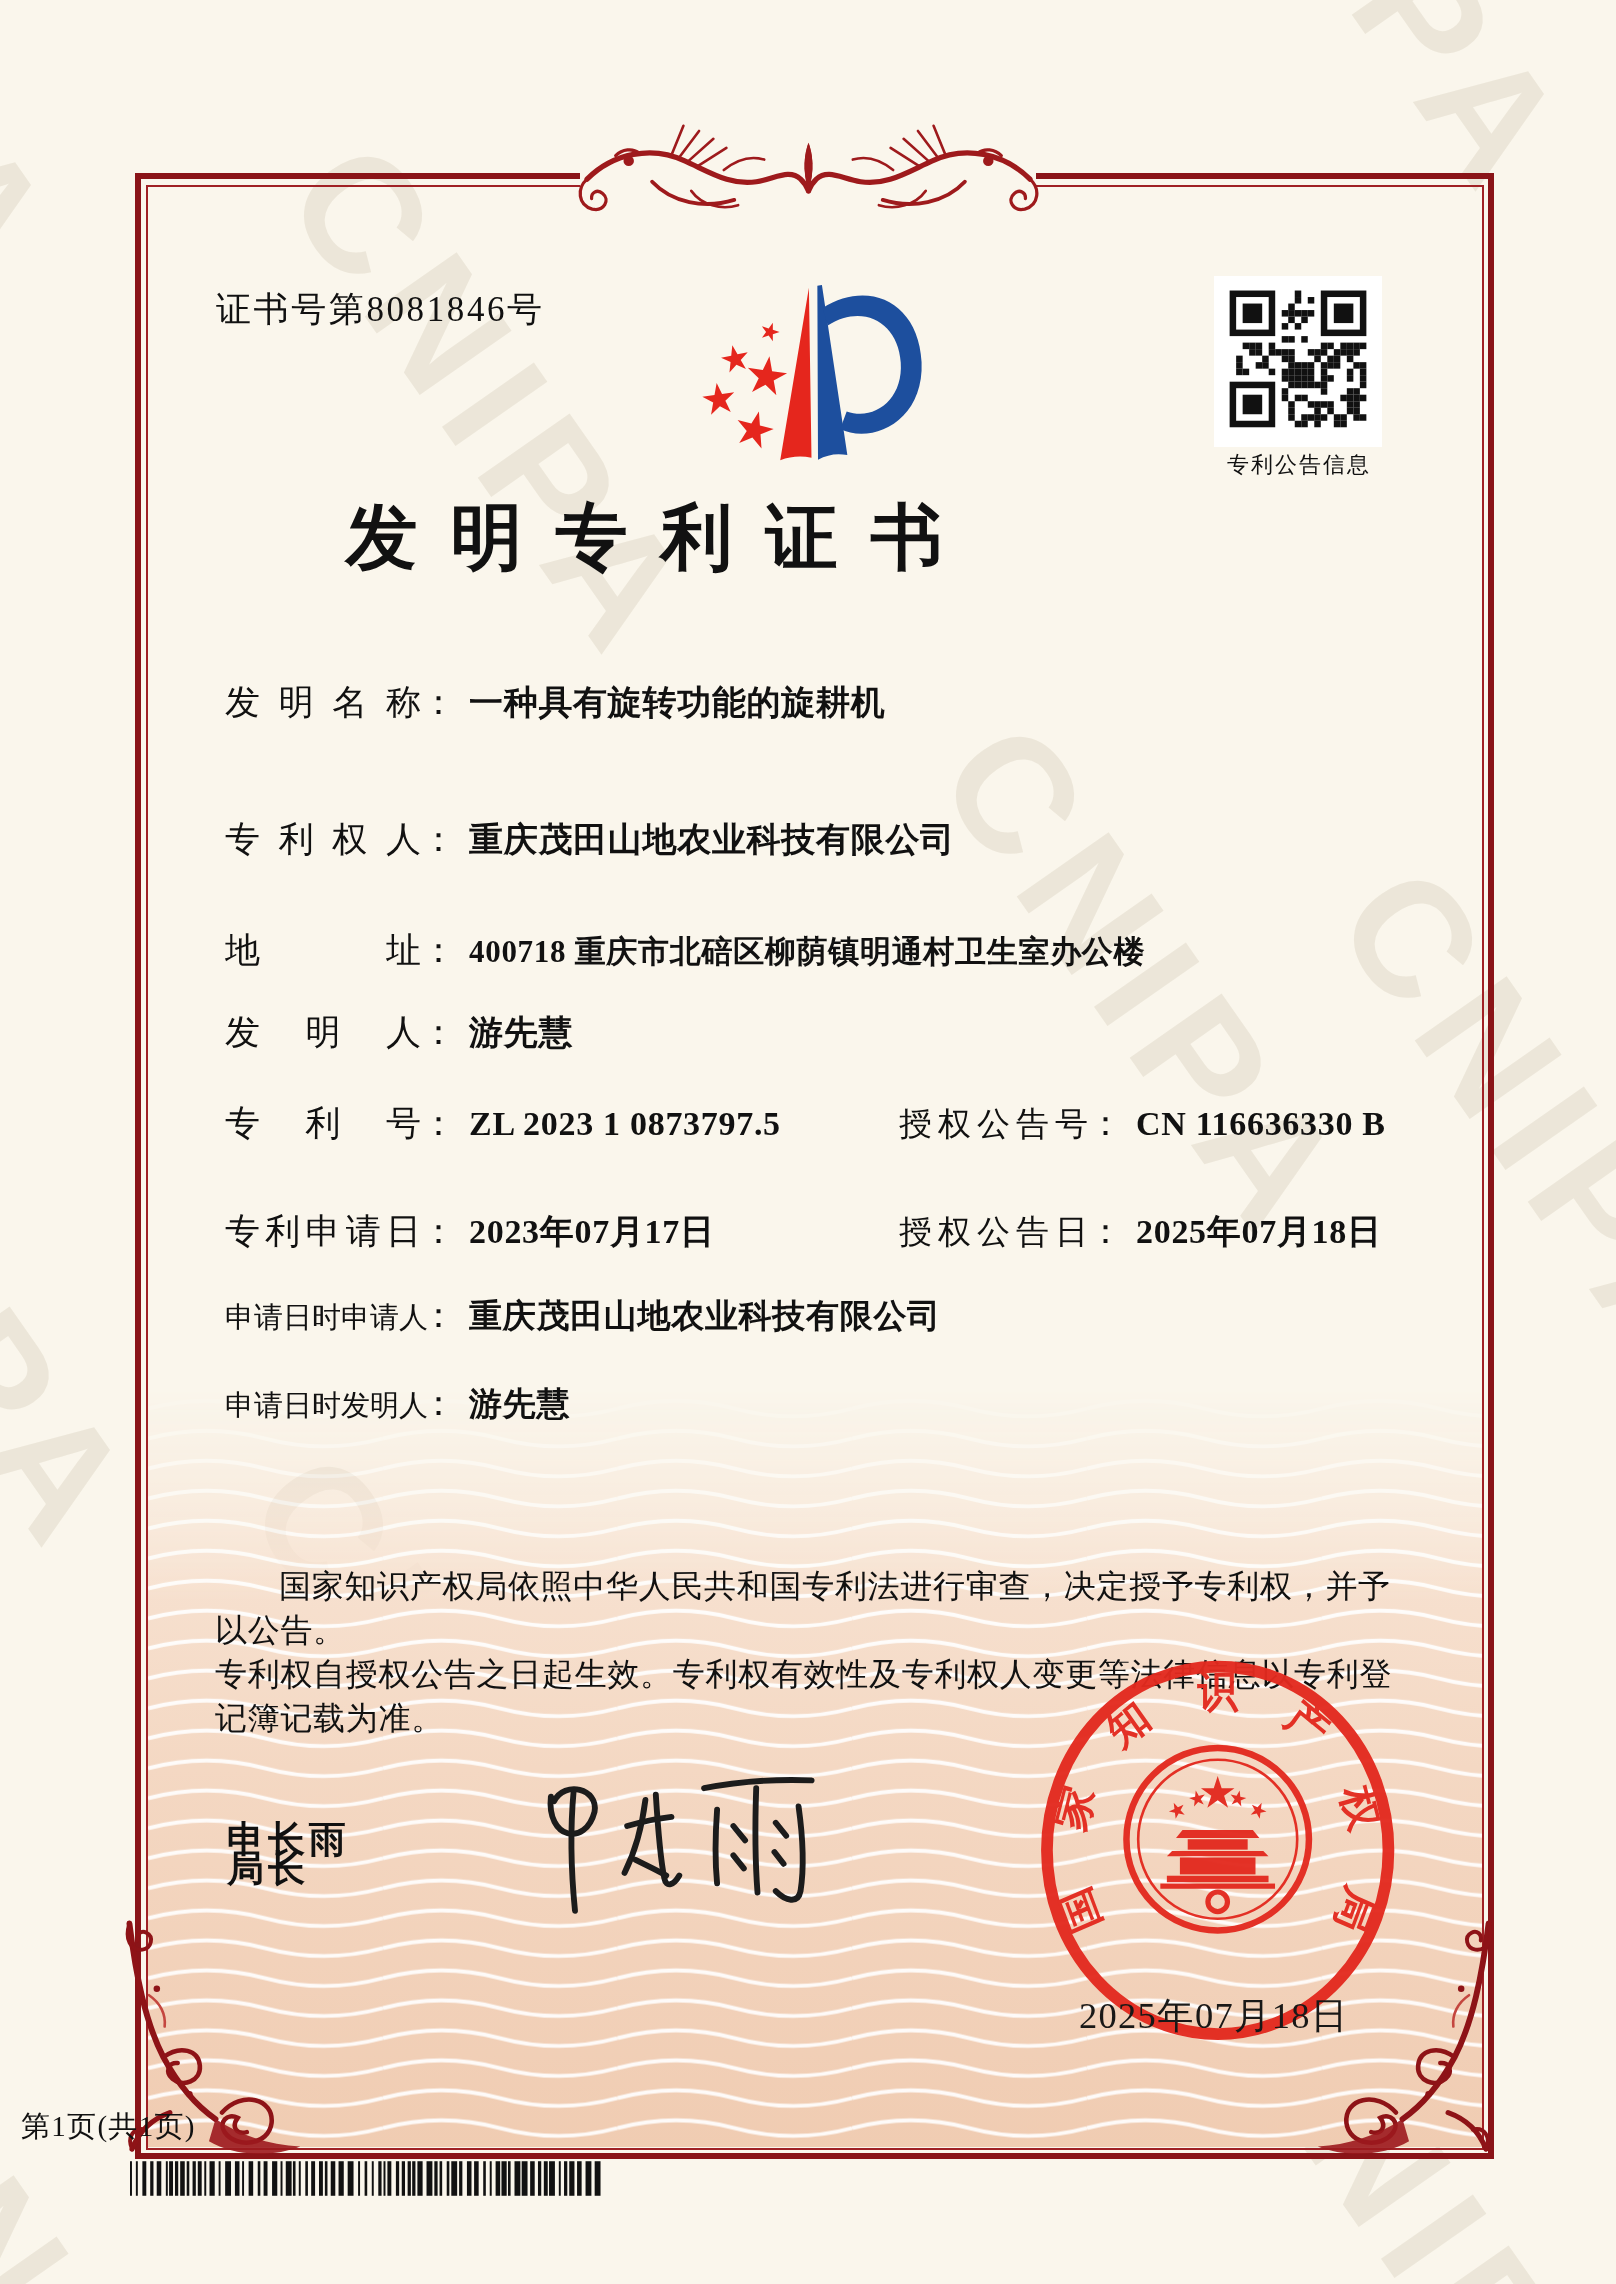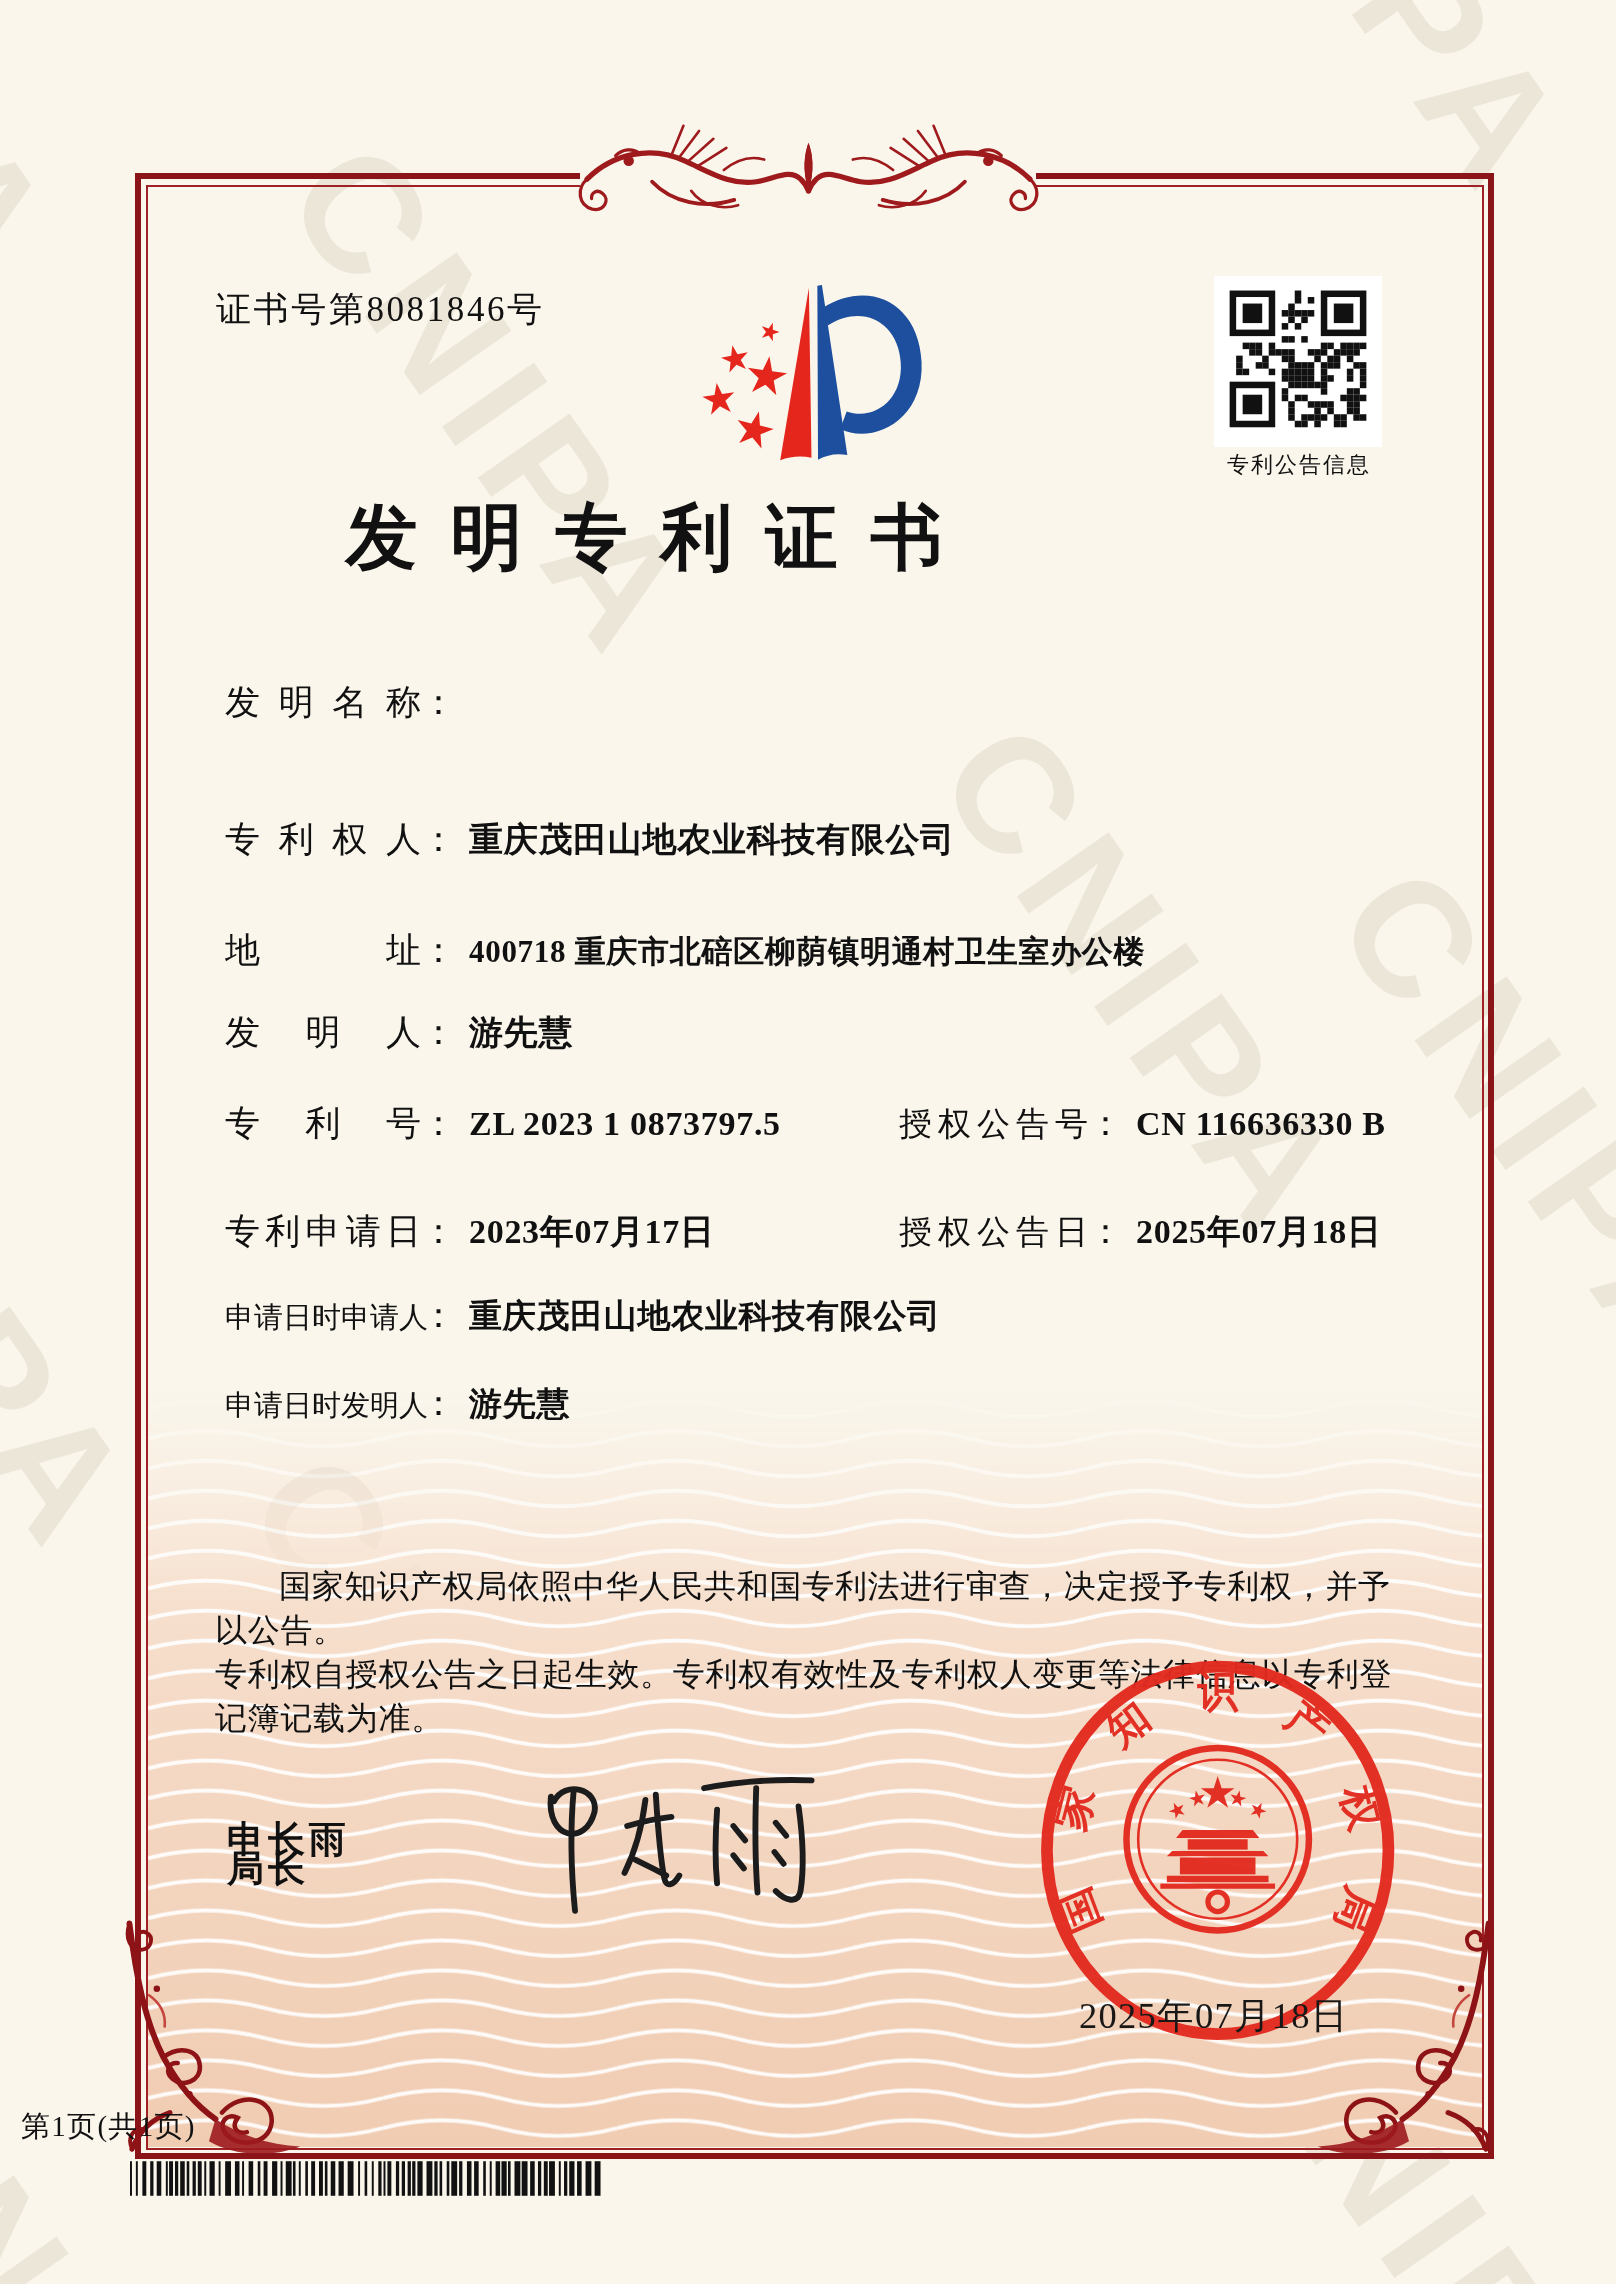--- a/index.html
+++ b/index.html
@@ -331,20 +331,21 @@
   <div class="title">发明专利证书</div>
 
   <div class="row row-1">
     <span class="lbl">
         <span>发</span>
         <span>明</span>
         <span>名</span>
         <span>称</span>
       </span>
       <span class="colon">：</span>
+      <span class="val">一种具有旋转功能的旋耕机</span>
   </div>
   <div class="row row-2">
     <span class="lbl">
         <span>专</span>
         <span>利</span>
         <span>权</span>
         <span>人</span>
       </span>
       <span class="colon">：</span>
       <span class="val">重庆茂田山地农业科技有限公司</span>

